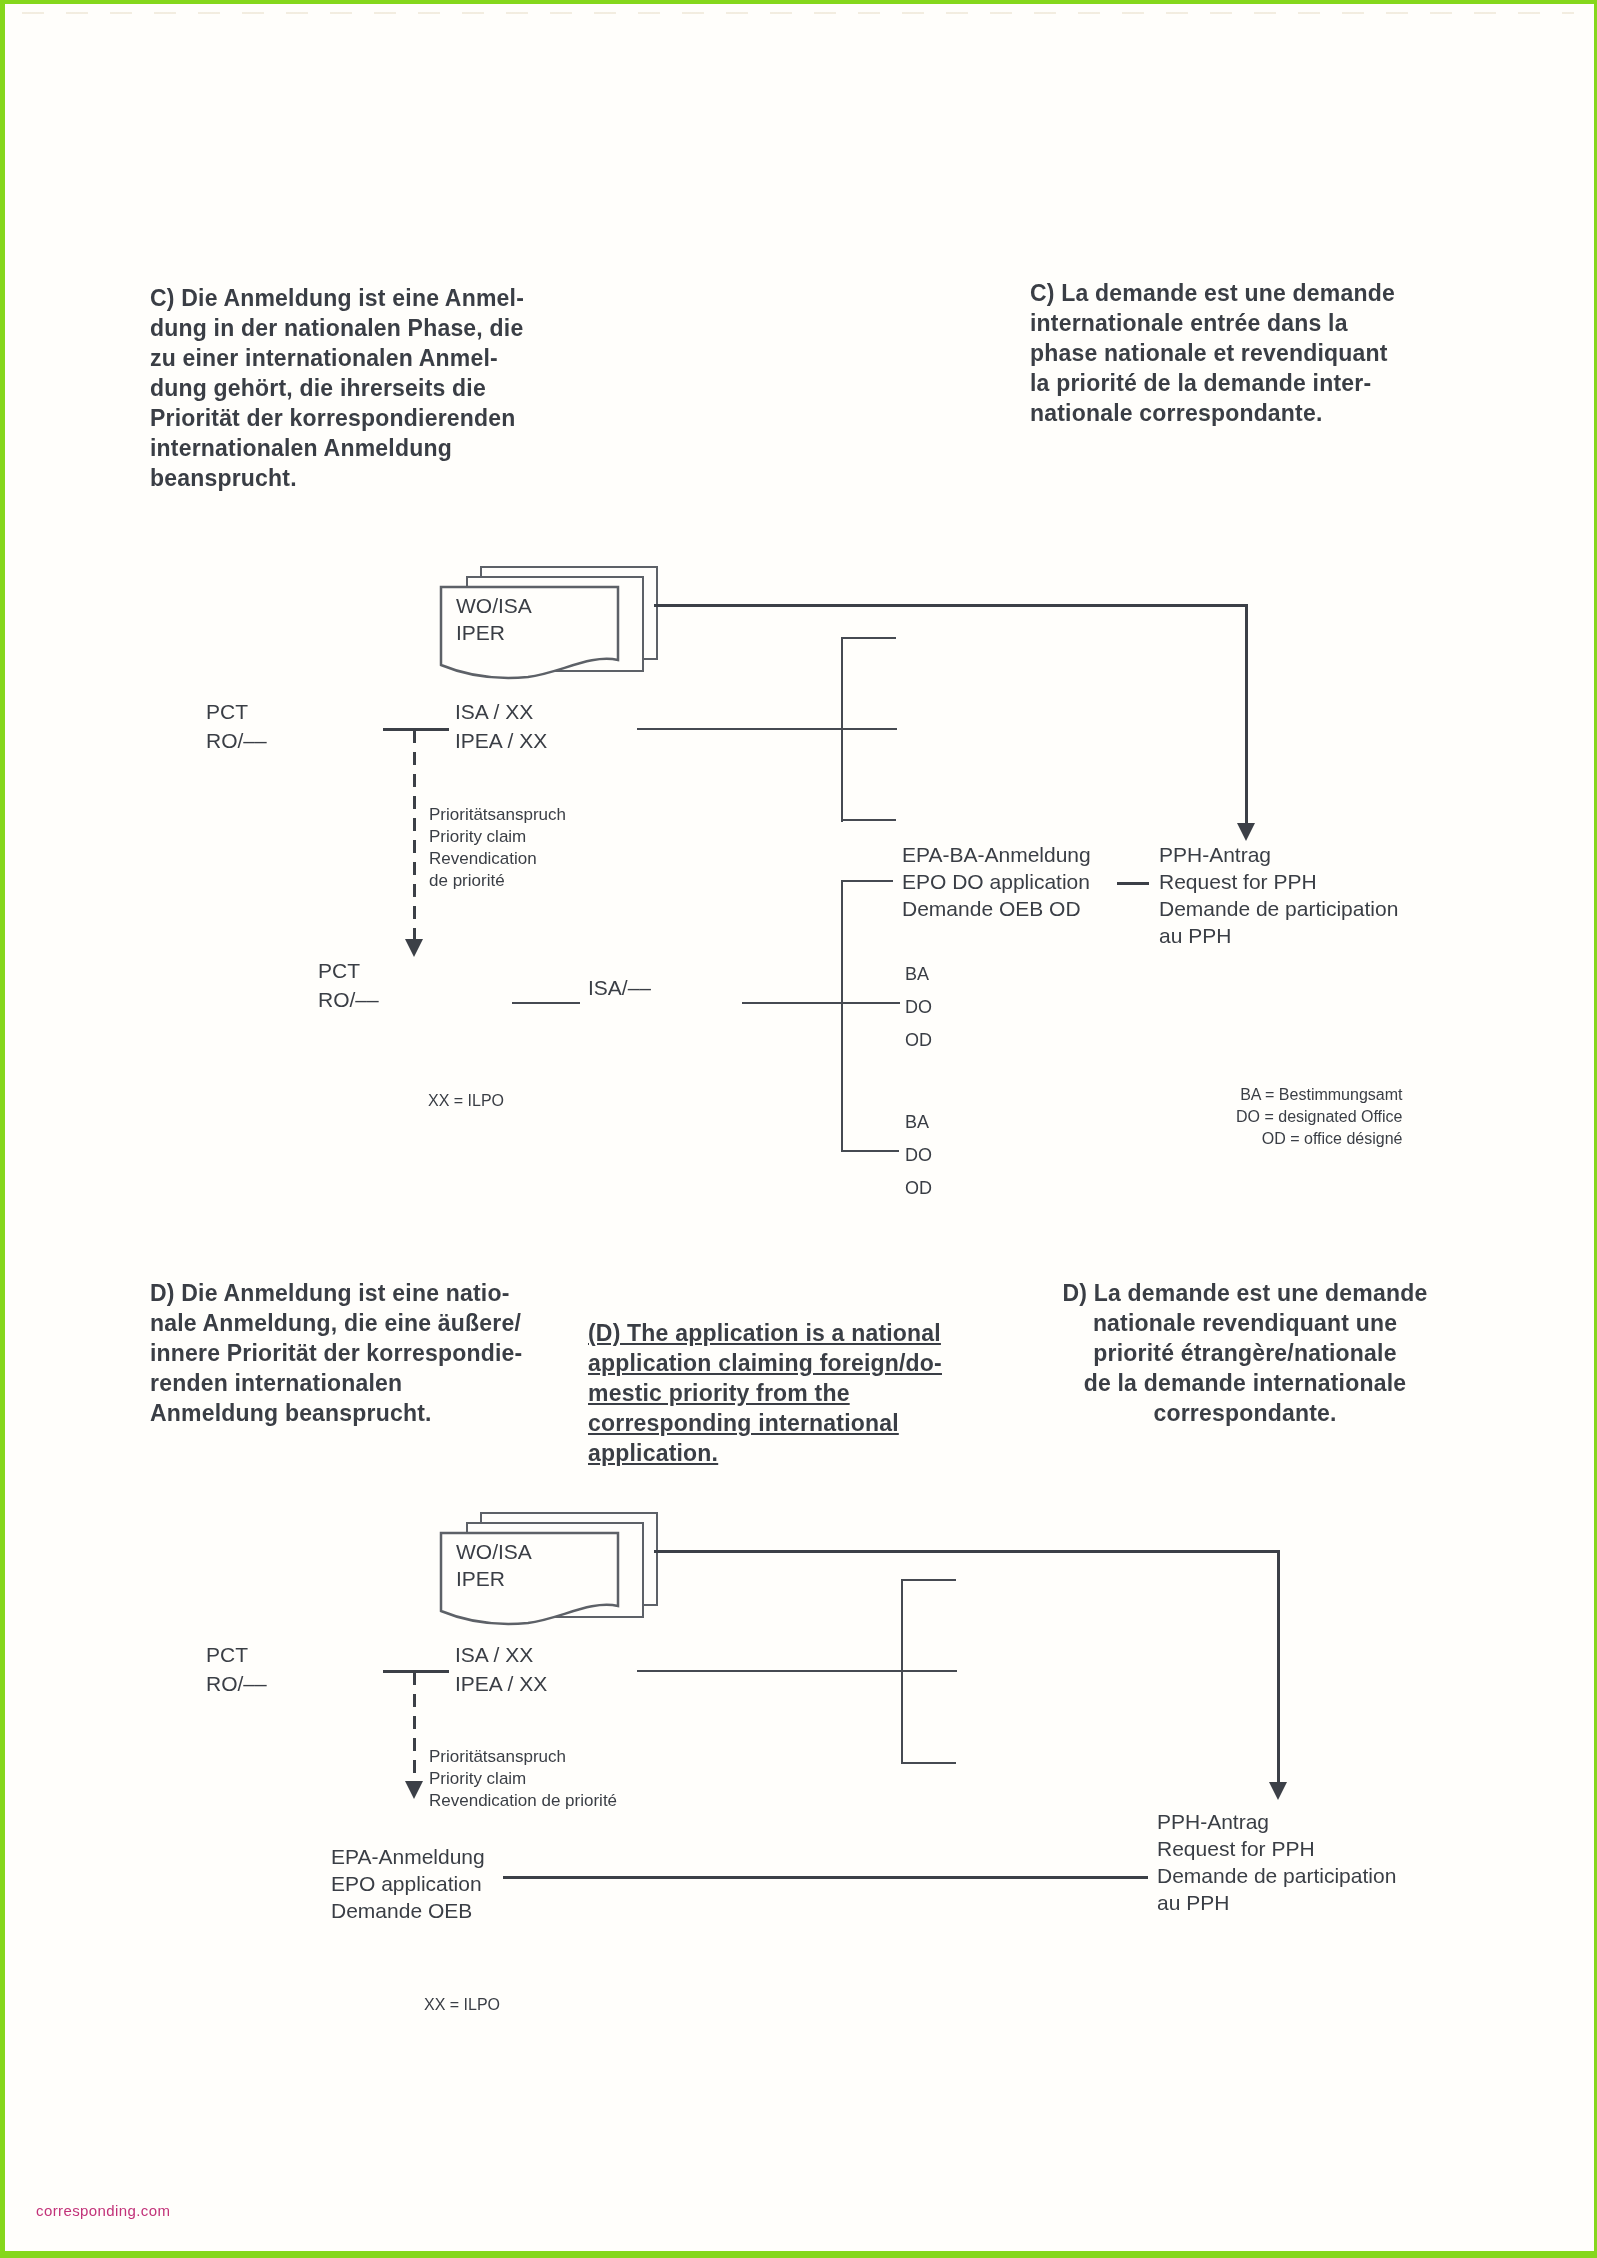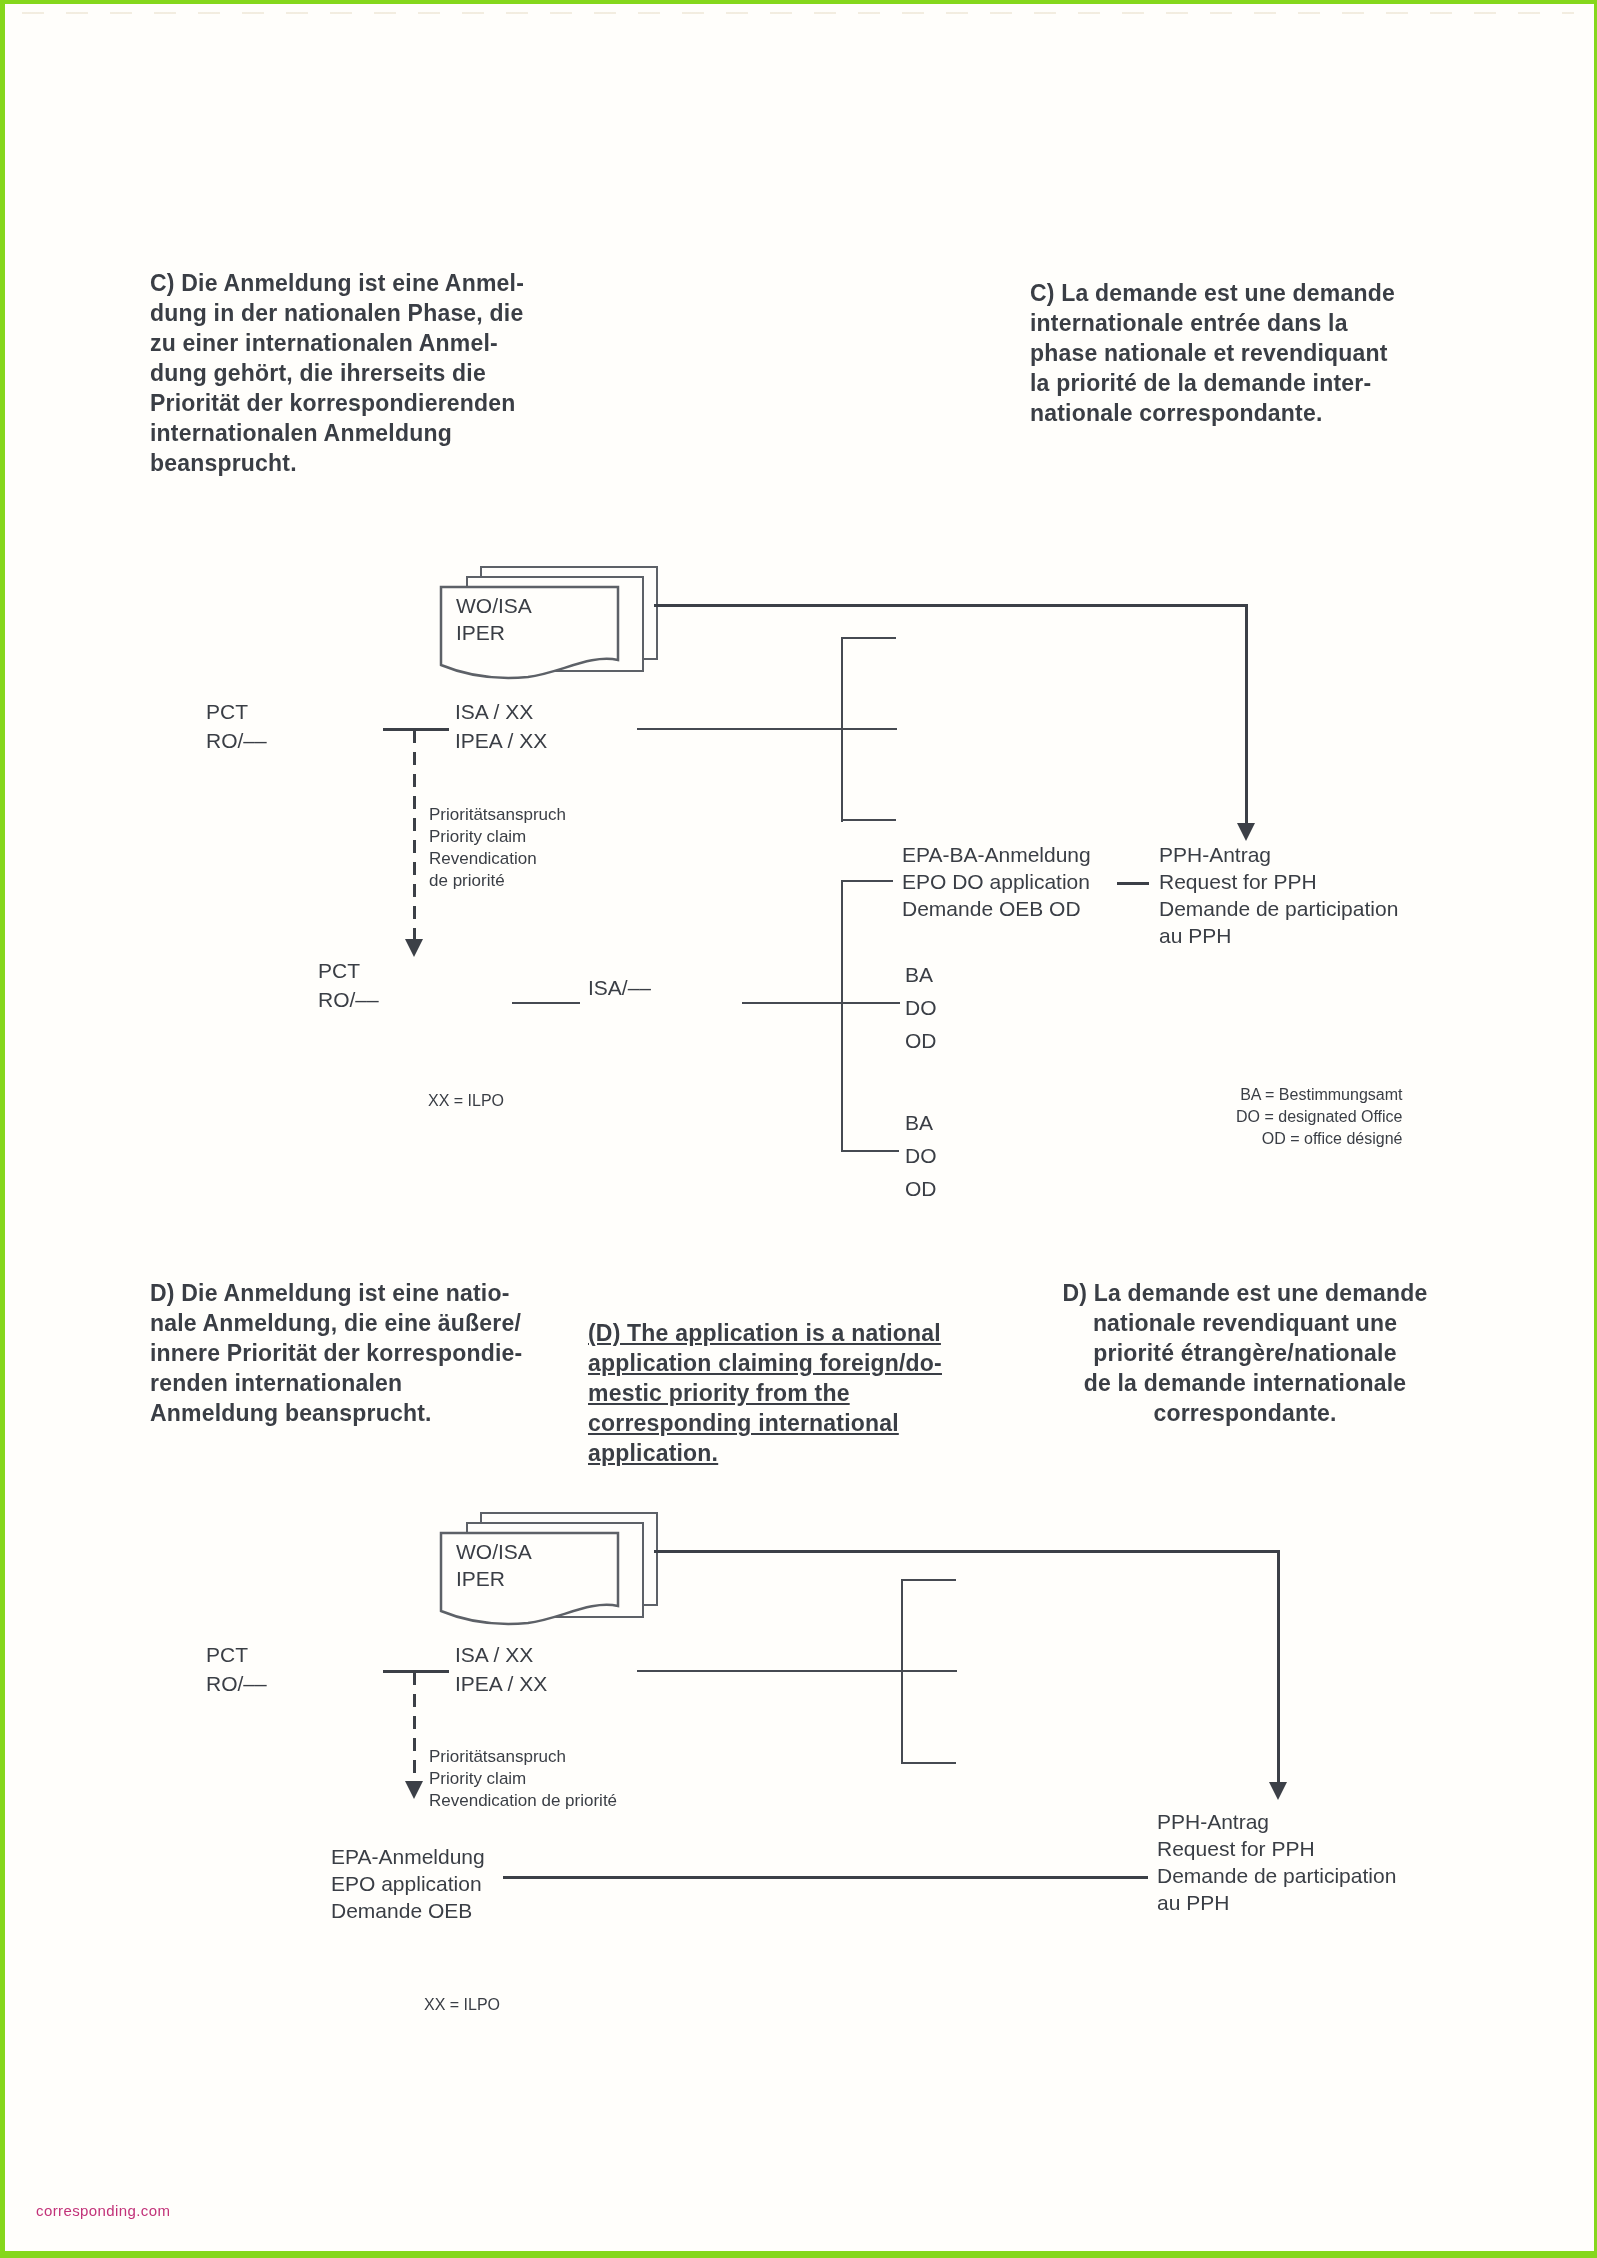--- a/index.html
+++ b/index.html
@@ -17,21 +17,21 @@
   .topdash{
     position:absolute;left:22px;top:12px;width:1552px;height:2px;
     background:repeating-linear-gradient(to right,#ece4d2 0 22px,transparent 22px 44px);
     opacity:.65;
   }
   .abs{position:absolute;}
   .ml{white-space:pre-line;}
   .para{font-size:23px;line-height:30px;font-weight:bold;letter-spacing:.2px;}
   .lbl{font-size:21px;line-height:29px;}
   .lbl27{font-size:21px;line-height:27px;}
-  .lbl33{font-size:21px;line-height:33px;}
+  .lbl33{font-size:18px;line-height:33px;}
   .small{font-size:17px;line-height:22px;}
   .tiny{font-size:16px;line-height:22px;text-align:right;}
   .hline{position:absolute;background:#3c4047;height:3px;}
   .hline2{position:absolute;background:#464a51;height:2px;}
   .vline{position:absolute;background:#3c4047;width:3px;}
   .vline2{position:absolute;background:#464a51;width:2px;}
   .dashv{
     position:absolute;width:3px;
     background:repeating-linear-gradient(to bottom,#3c4047 0 13px,transparent 13px 22px);
   }
@@ -47,21 +47,21 @@
   .stack svg{position:absolute;left:0;top:18px;}
   .stack .doclbl{position:absolute;left:18px;top:26px;}
   .watermark{position:absolute;left:36px;top:2202px;font-size:15px;letter-spacing:.4px;color:#c23279;}
 </style>
 </head>
 <body>
 
 <div class="page">
   <div class="topdash"></div>
 
-  <div class="abs para ml" style="left:150px;top:268px;width:420px;">C) Die Anmeldung ist eine Anmel-
+  <div class="abs para ml" style="left:150px;top:283px;width:420px;">C) Die Anmeldung ist eine Anmel-
 dung in der nationalen Phase, die
 zu einer internationalen Anmel-
 dung gehört, die ihrerseits die
 Priorität der korrespondierenden
 internationalen Anmeldung
 beansprucht.</div>
   <div class="abs para ml" style="left:1030px;top:278px;width:430px;">C) La demande est une demande
 internationale entrée dans la
 phase nationale et revendiquant
 la priorité de la demande inter-

